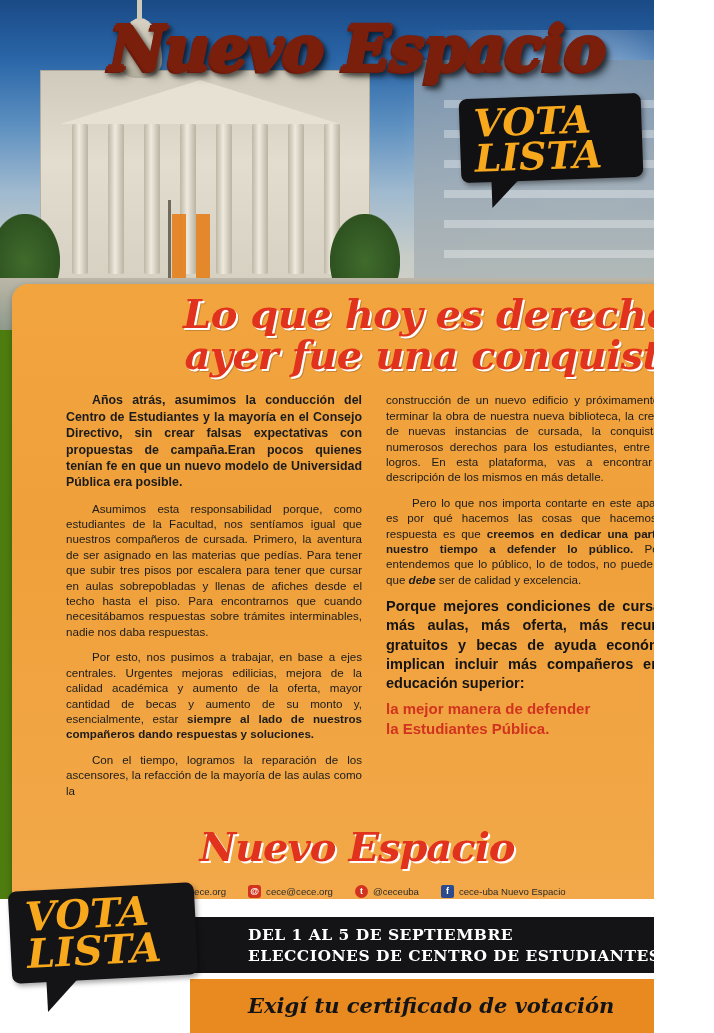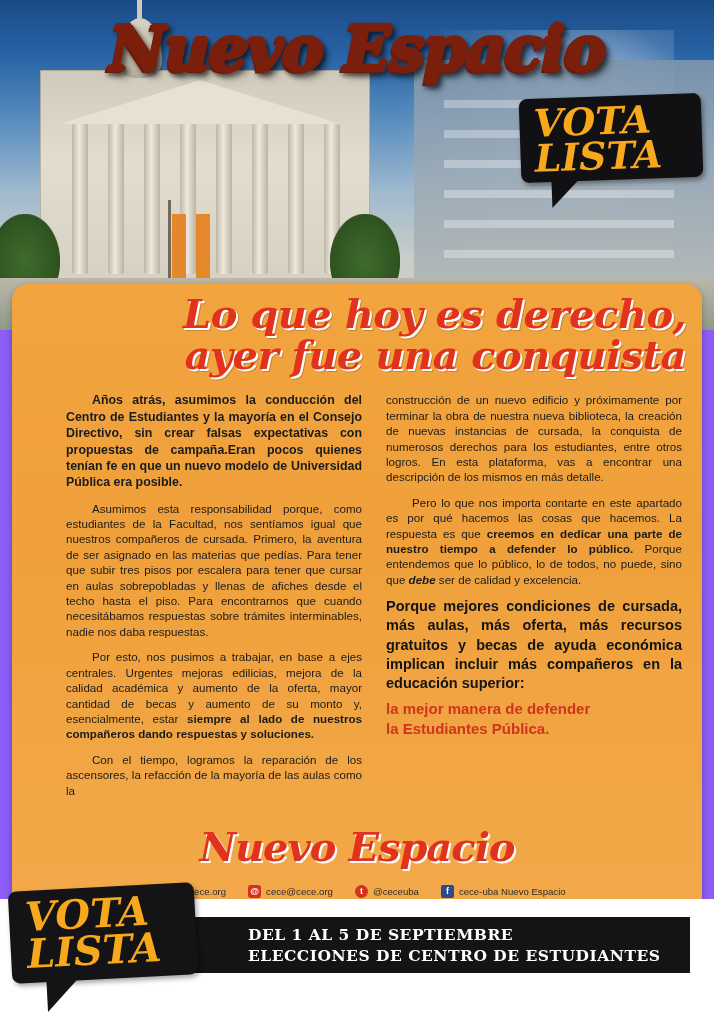--- a/index.html
+++ b/index.html
@@ -5,24 +5,24 @@
   html, body {
     margin: 0;
     padding: 0;
     background: #ffffff;
   }
   body {
     font-family: "Liberation Sans", sans-serif;
   }
   .poster {
     position: relative;
-    width: 714px;
+    width: 654px;
     height: 1033px;
     overflow: hidden;
-    background: #8b5cf6;
+    background: #4d7c0f;
   }
 
   
   .photo {
     position: absolute;
     left: 0; top: 0;
     width: 714px;
     height: 330px;
     background:
       linear-gradient(to bottom, #1a4a86 0%, #2a66a8 18%, #5d90c0 38%, #9fb9cf 58%, #c8cdc8 78%, #d8d2c4 100%);
@@ -440,20 +440,23 @@
 
   <div class="white-divider"></div>
 
   <div class="bottom-zone">
 
     <div class="bar-dark">
       <div class="line1">DEL 1 AL 5 DE SEPTIEMBRE</div>
       <div class="line2">ELECCIONES DE CENTRO DE ESTUDIANTES</div>
     </div>
 
+    <div class="bar-orange">
+      <div class="txt">Exigí tu certificado de votación</div>
+    </div>
 
     <div class="vota-badge" id="vota-bottom">
       <div class="v-line1">VOTA</div>
       <div class="v-line2">LISTA</div>
       <div class="tail"></div>
     </div>
 
   </div>
 
 </div>

